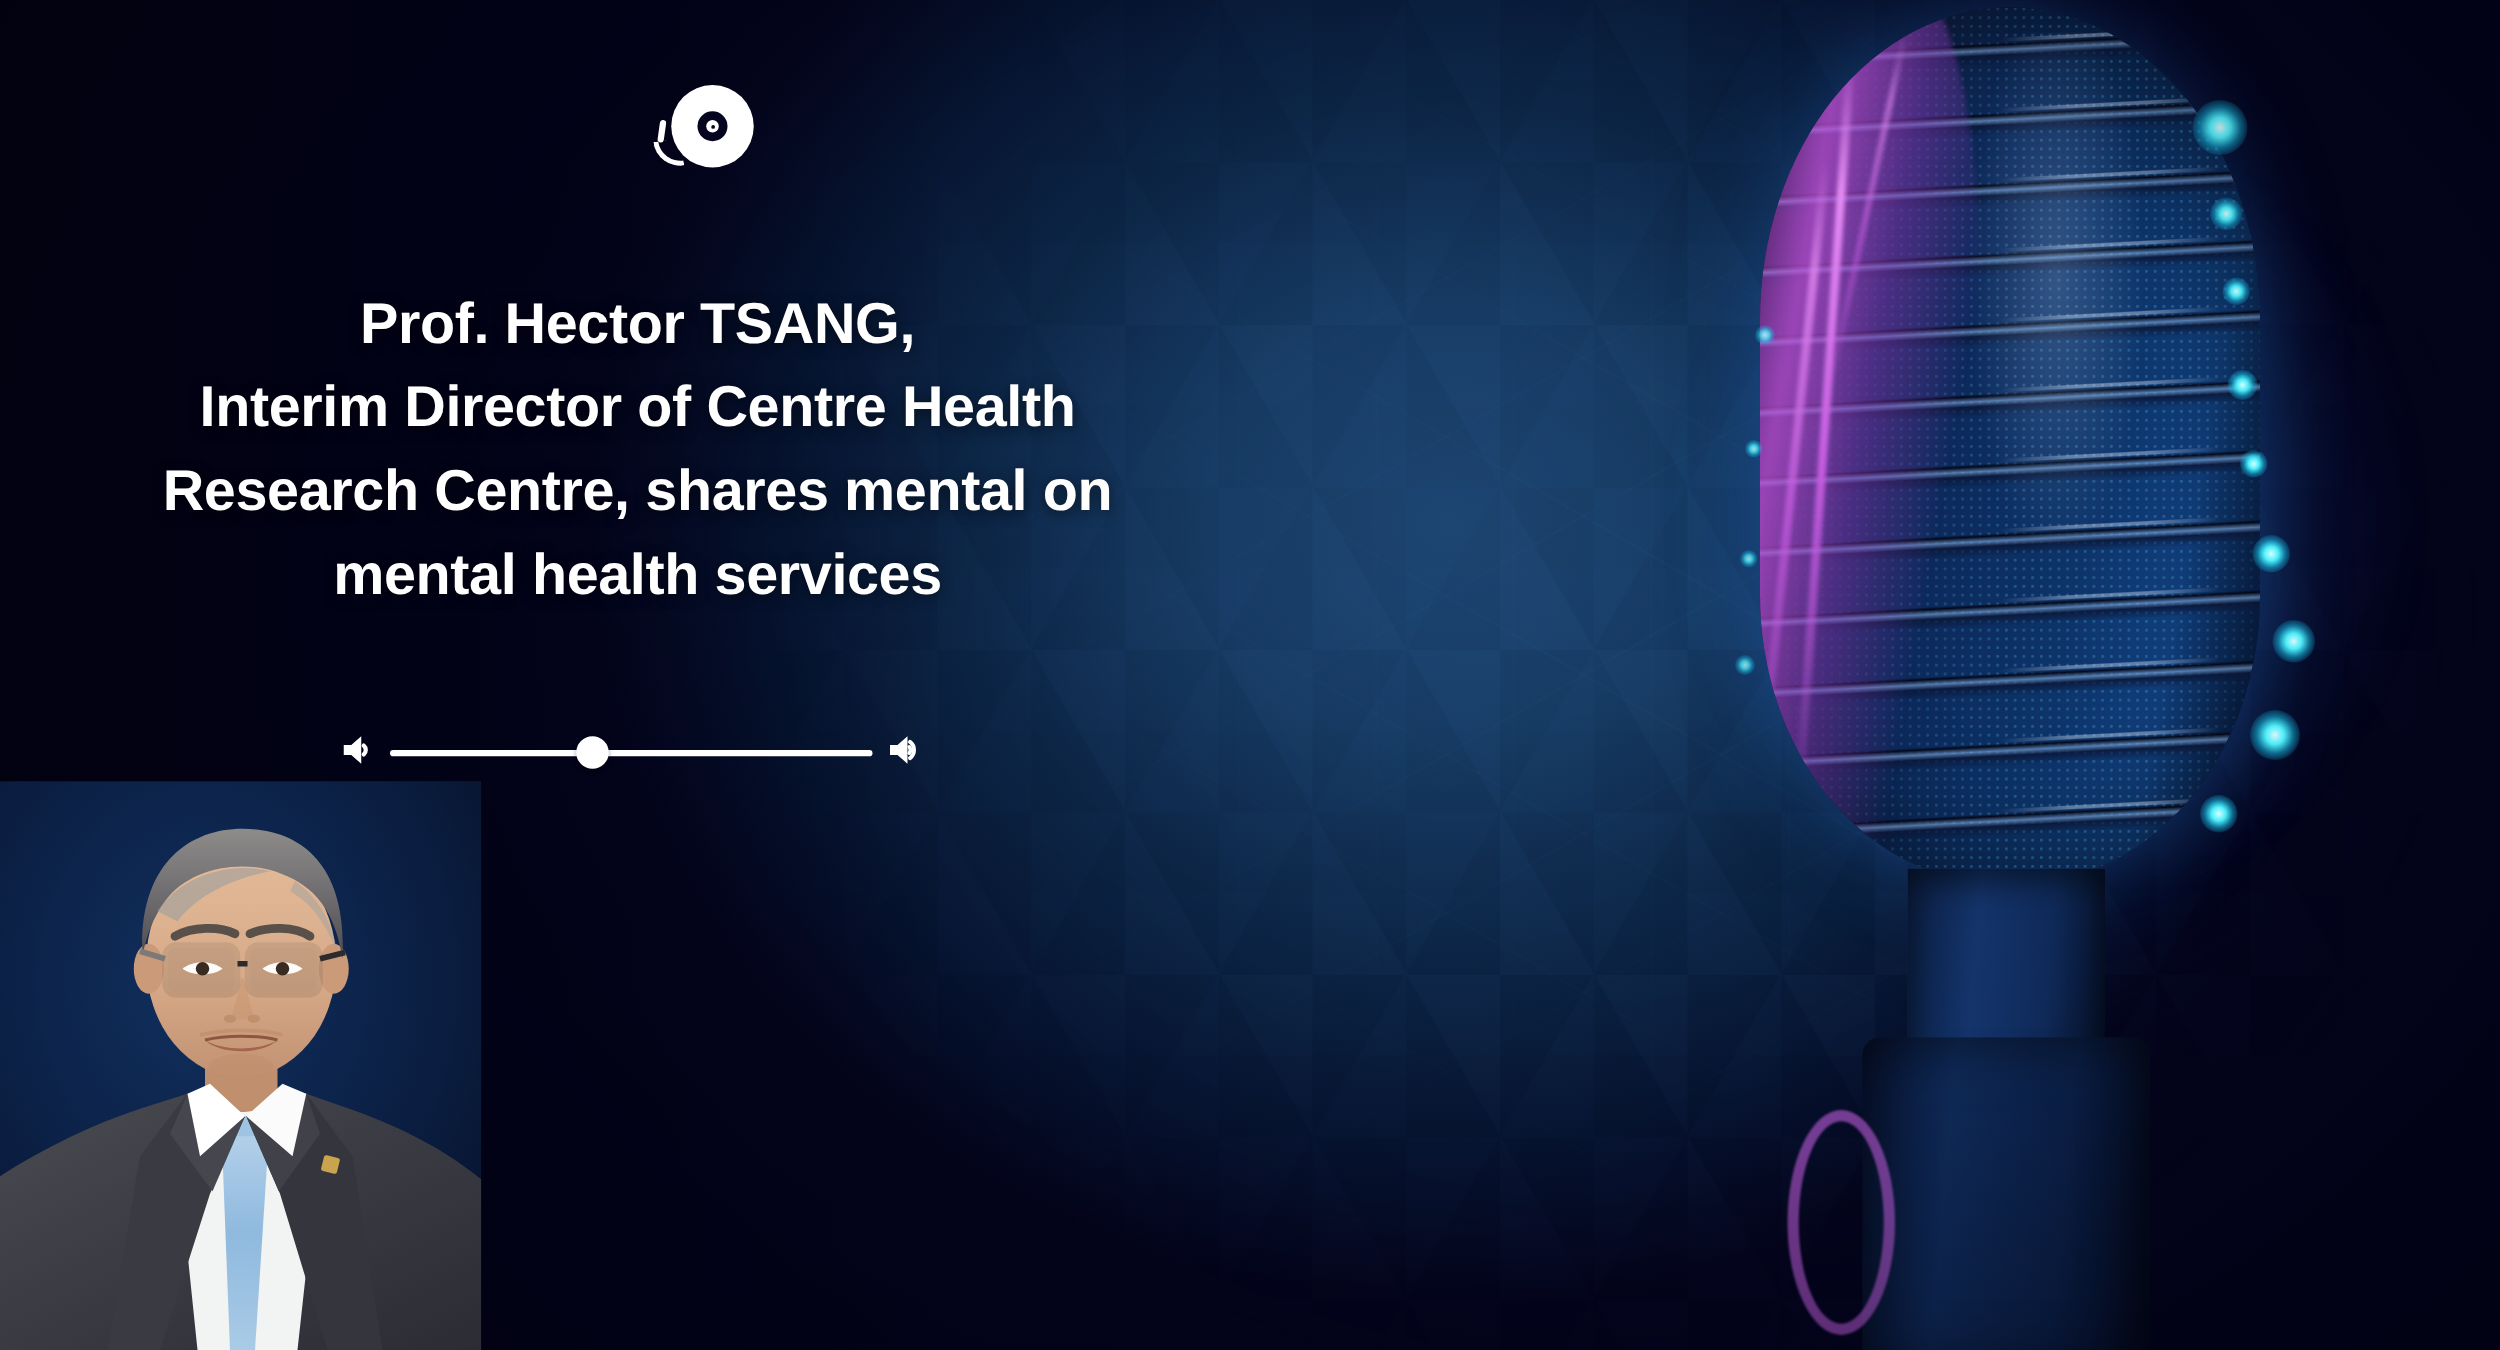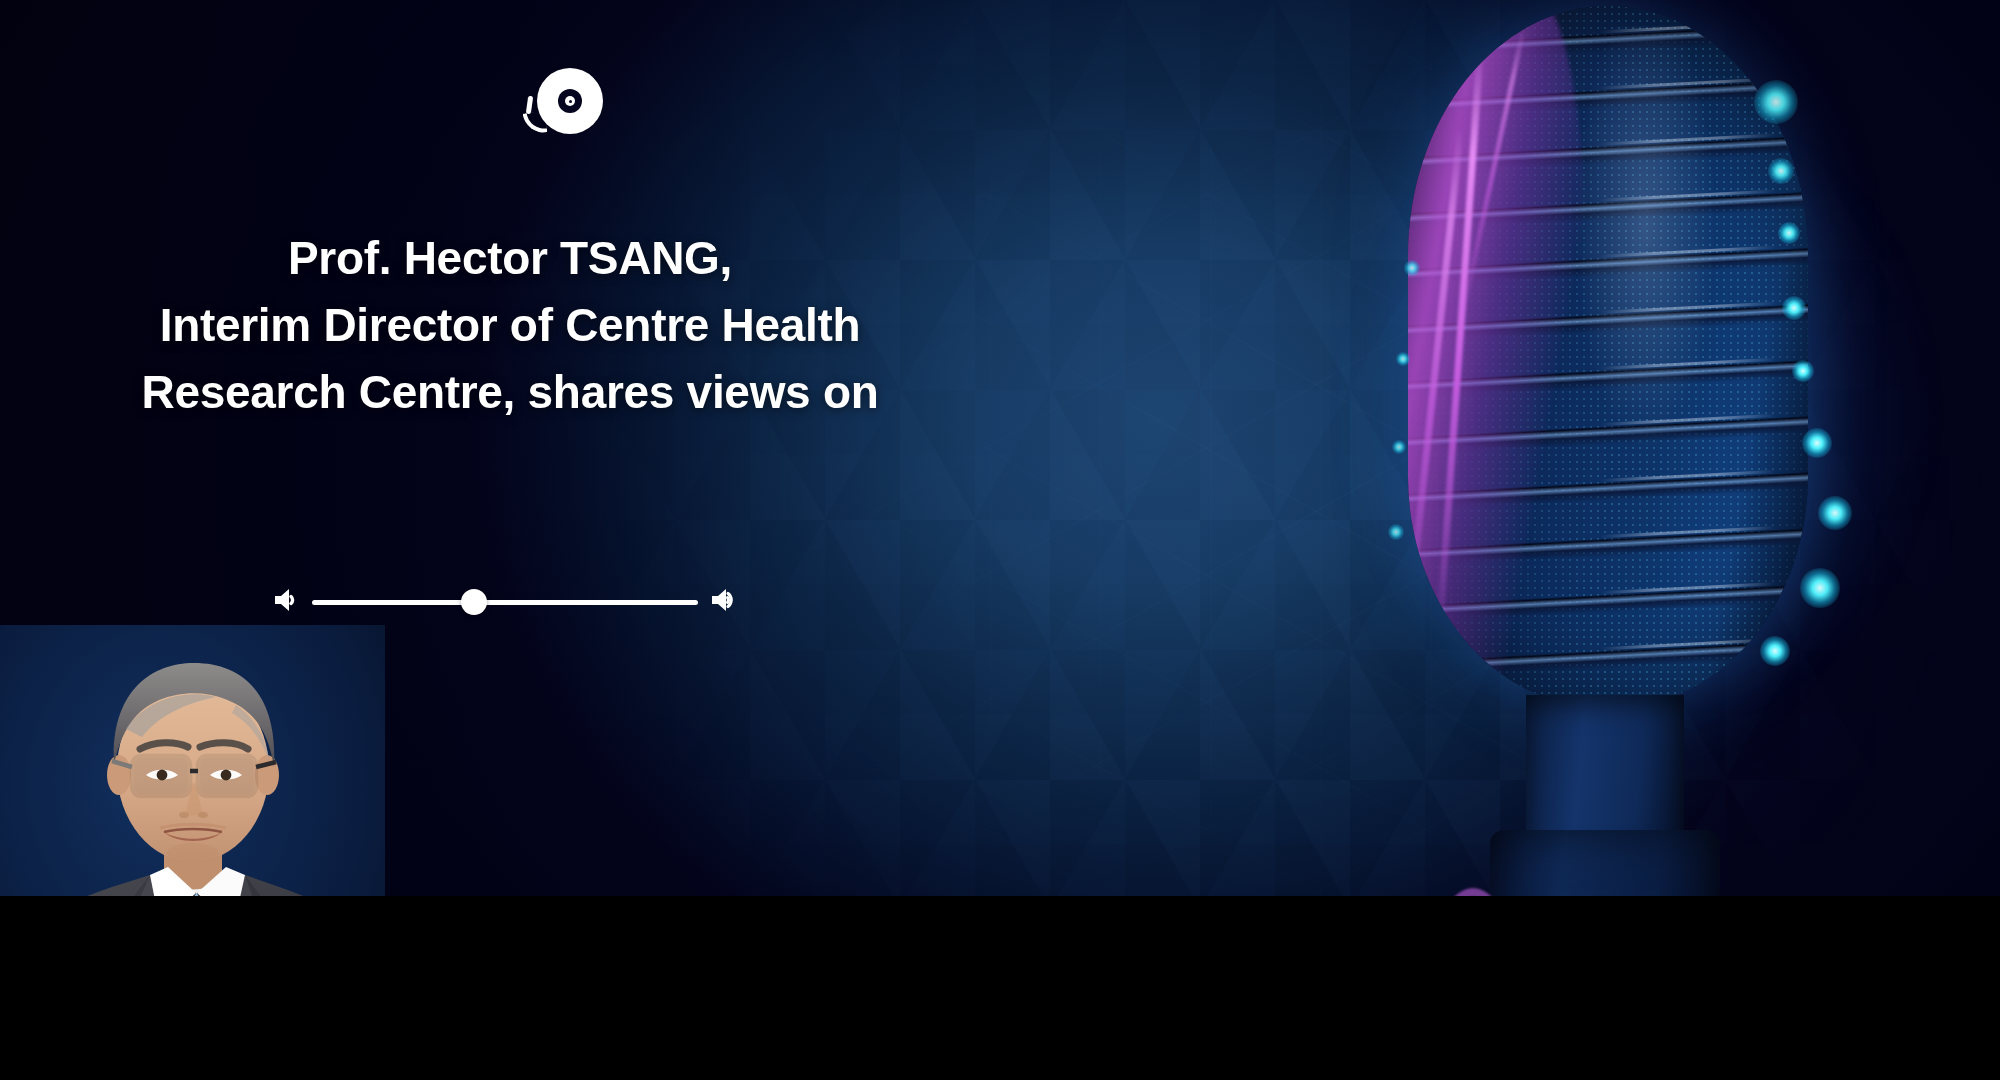--- a/index.html
+++ b/index.html
@@ -6,21 +6,21 @@
   * { margin:0; padding:0; box-sizing:border-box; }
   html,body{ background:#000; }
   body{
     width:2000px; height:1080px;
     font-family:"Liberation Sans", sans-serif;
     overflow:hidden;
   }
 
   .stage{
     position:relative;
-    width:2000px; height:896px;
+    width:2000px; height:1080px;
     background:#03031c;
     overflow:hidden;
   }
 
   
   .bg-base{
     position:absolute; inset:0;
     background:
       radial-gradient(ellipse 700px 620px at 1160px 420px, #1d4470 0%, #163a62 28%, #0c2444 55%, #061430 78%, #03031c 100%),
       radial-gradient(ellipse 900px 800px at 1500px 500px, #123a6b 0%, #0a2248 45%, #04061f 85%),
@@ -292,21 +292,22 @@
     <div class="vinyl-arm2"></div>
     <div class="vinyl-disc"></div>
     <div class="vinyl-inner"></div>
     <div class="vinyl-label"></div>
     <div class="vinyl-hole"></div>
   </div>
 
   <div class="headline">
     <span class="ln">Prof. Hector TSANG,</span>
     <span class="ln">Interim Director of Centre Health</span>
-    <span class="ln">Research Centre, shares views on</span>
+    <span class="ln">Research Centre, shares mental on</span>
+    <span class="ln">mental health services</span>
   </div>
 
   <div class="player">
 
     <span class="spk">
       <svg width="28" height="26" viewBox="0 0 28 26" aria-hidden="true">
         <path d="M3 9 h6 L17 2 v22 L9 17 H3 Z" fill="#ffffff"></path>
         <path d="M19 9.5 a4.6 4.6 0 0 1 0 7" stroke="#ffffff" stroke-width="3.4" fill="none" stroke-linecap="round"></path>
       </svg>
     </span>

